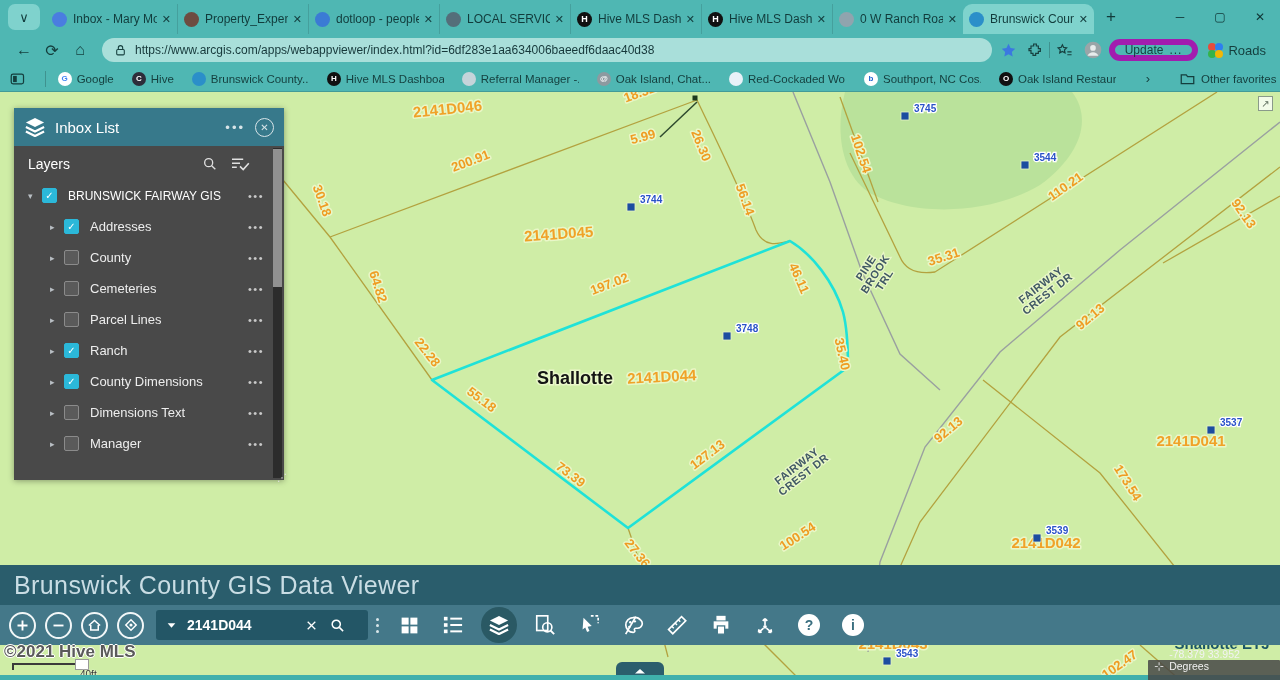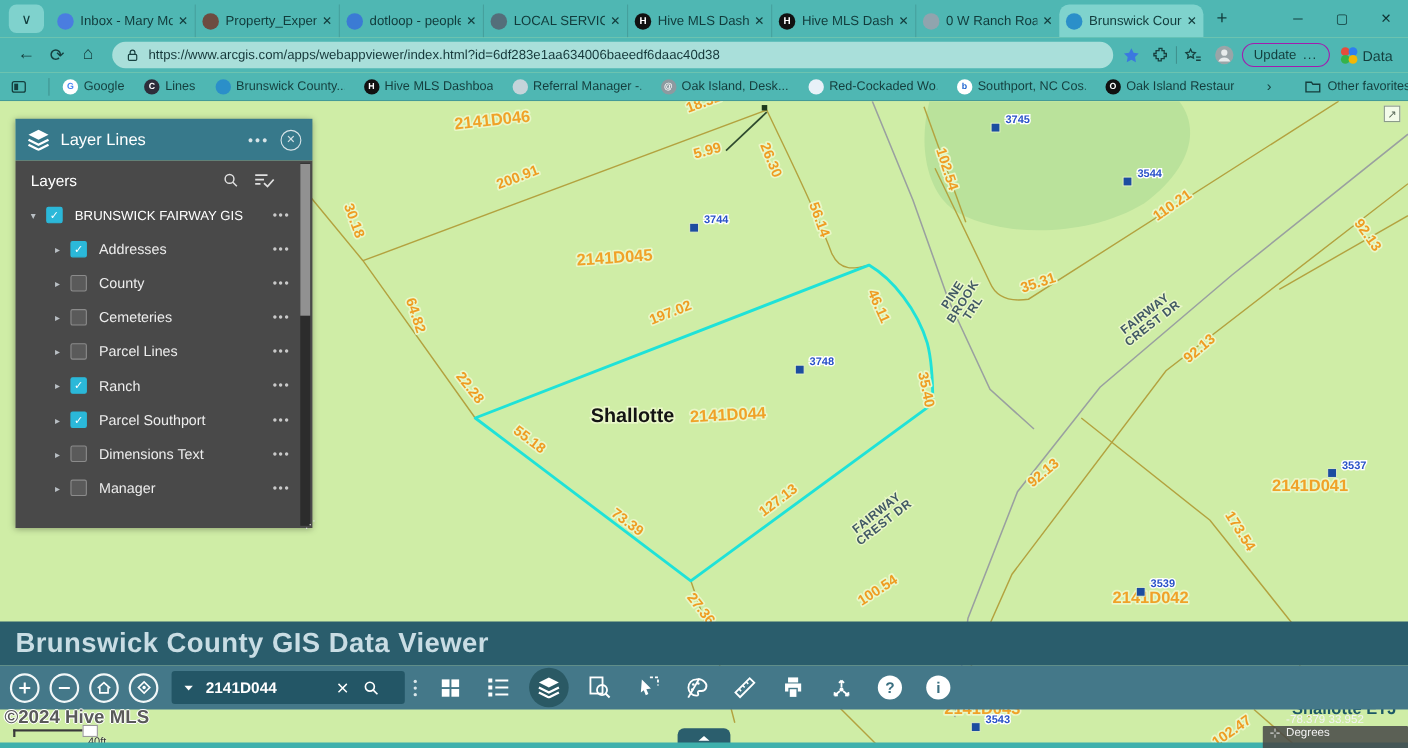--- a/index.html
+++ b/index.html
@@ -19,21 +19,21 @@
   .tab .tx{font-size:11px;padding-left:5px;color:#123c3c;flex:none}
   .newtab{font-size:17px;color:#113b3b;padding:0 12px}
   .wincontrols{margin-left:auto;display:flex}
   .winbtn{width:40px;height:30px;display:flex;align-items:center;justify-content:center;color:#0f3434;font-size:12px}
   #addrbar{position:absolute;top:34px;left:0;width:1280px;height:32px;background:#4fb7b3;display:flex;align-items:center;padding:0 10px}
   .navic{color:#143e3d;font-size:16px;width:28px;text-align:center;flex:none}
   #urlpill{flex:1;height:24px;background:#a9dfda;border-radius:12px;margin:0 8px;display:flex;align-items:center;padding:0 12px;overflow:hidden}
   #urlpill .url{font-size:12px;color:#16383a;white-space:nowrap}
   .addr-right{display:flex;align-items:center;flex:none}
   .vdiv{width:1px;height:16px;background:rgba(0,0,0,.2);margin:0 6px}
-  #updatebtn{border:1px solid #a21caf;border-radius:12px;height:22px;padding:0 10px;display:flex;align-items:center;
+  #updatebtn{border:6px solid #a21caf;border-radius:12px;height:22px;padding:0 10px;display:flex;align-items:center;
     font-size:12px;color:#143e3d;margin:0 6px}
   #chatbtn{display:flex;align-items:center;font-size:13px;color:#143e3d;padding:0 4px}
   .pinwheel{width:15px;height:15px;position:relative;margin-right:5px}
   .pin{position:absolute;width:8px;height:8px;border-radius:50%}
   #bookmarksbar{position:absolute;top:66px;left:0;width:1280px;height:26px;background:#4fb7b3;display:flex;align-items:center;padding:0 10px;border-bottom:1px solid rgba(0,0,0,.15)}
   .bm{display:flex;align-items:center;font-size:11.5px;color:#143e3d;margin-right:18px;flex:none}
   .bmic{width:14px;height:14px;border-radius:50%;margin-right:5px;display:flex;align-items:center;justify-content:center;
     color:#fff;font-size:8px;font-weight:bold;flex:none}
   .bm .lbl{max-width:98px;overflow:hidden;white-space:nowrap}
   
@@ -67,21 +67,21 @@
   .cb.on{background:#2bb8d9;border-color:#2bb8d9}
   .lrow .name{flex:1;color:#ededed;font-size:13px}
   .lrow.group .name{font-size:12px;color:#fff}
   .lrow .mdots{color:#c9c9c9;font-size:11px;letter-spacing:1.5px}
   .lrow.child{padding-left:22px}
   #lp-scroll{position:absolute;right:2px;top:2px;width:9px;height:330px;background:#2c2c2c}
   #lp-thumb{position:absolute;right:2px;top:3px;width:9px;height:138px;background:#919191}
   #lp-resize{position:absolute;right:-3px;bottom:-3px;color:#e0e0e0;font-size:10px}
   
   #band-title{position:absolute;left:0;top:473px;width:1280px;height:40px;background:#2a5d6c;display:flex;align-items:center}
-  #app-title{color:#c9dde4;font-size:25px;font-weight:700;letter-spacing:.4px;margin-left:14px}
+  #app-title{color:#c9dde4;font-size:25px;font-weight:400;letter-spacing:.4px;margin-left:14px}
   #band-tools{position:absolute;left:0;top:513px;width:1280px;height:40px;background:#447889;display:flex;align-items:center}
   .cbtn{width:27px;height:27px;border:2px solid #f2f7f8;border-radius:50%;margin-left:9px;flex:none;
     display:flex;align-items:center;justify-content:center}
   #searchbox{width:212px;height:30px;background:#235666;border-radius:3px;margin-left:12px;display:flex;align-items:center;padding:0 9px}
   #searchbox input{background:transparent;border:none;outline:none;color:#fff;font-size:14px;font-weight:bold;width:118px;margin-left:9px}
   .toolic{width:44px;height:38px;display:flex;align-items:center;justify-content:center;flex:none}
   .toolic.activecircle{width:36px;height:36px;background:#2a5964;border-radius:50%;margin:0 6px}
   .dotsep{display:flex;flex-direction:column;margin-left:8px}
   .dotsep i{width:3px;height:3px;border-radius:50%;background:#d9e6ea;margin:1.5px 0}
   
@@ -189,55 +189,55 @@
       <span>Update</span>
       <span style="margin-left:6px;letter-spacing:1px">...</span>
     </div>
     <div id="chatbtn">
       <span class="pinwheel">
         <i class="pin" style="left:0;top:0;background:#e64c3c"></i>
         <i class="pin" style="right:0;top:0;background:#2d7ff0"></i>
         <i class="pin" style="left:0;bottom:0;background:#35b34a"></i>
         <i class="pin" style="right:0;bottom:0;background:#f2b705"></i>
       </span>
-      <span>Data</span>
+      <span>Roads</span>
     </div>
   </div>
 </div>
 
 <div id="bookmarksbar">
   <svg width="16" height="14" viewBox="0 0 24 20" style="margin-right:14px">
     <rect x="2" y="2" width="20" height="16" rx="3" fill="none" stroke="#143e3d" stroke-width="2"></rect>
     <rect x="5" y="5" width="6" height="10" fill="#143e3d"></rect>
   </svg>
   <div class="vdiv" style="margin-right:12px"></div>
   <div id="bmitems" style="display:flex;align-items:center">
       <div class="bm">
         <span class="bmic" style="background: rgb(255, 255, 255); color: rgb(66, 133, 244);">G</span>
         <span class="lbl">Google</span>
       </div>
       <div class="bm">
         <span class="bmic" style="background: rgb(45, 45, 58); color: rgb(255, 255, 255);">C</span>
-        <span class="lbl">Lines</span>
+        <span class="lbl">Hive</span>
       </div>
       <div class="bm">
         <span class="bmic" style="background: rgb(43, 143, 201); color: rgb(255, 255, 255);"></span>
         <span class="lbl">Brunswick County...</span>
       </div>
       <div class="bm">
         <span class="bmic" style="background: rgb(17, 17, 17); color: rgb(255, 255, 255);">H</span>
         <span class="lbl">Hive MLS Dashboa...</span>
       </div>
       <div class="bm">
         <span class="bmic" style="background: rgb(197, 212, 218); color: rgb(255, 255, 255);"></span>
         <span class="lbl">Referral Manager -...</span>
       </div>
       <div class="bm">
         <span class="bmic" style="background: rgb(141, 154, 160); color: rgb(255, 255, 255);">@</span>
-        <span class="lbl">Oak Island, Desk...</span>
+        <span class="lbl">Oak Island, Chat...</span>
       </div>
       <div class="bm">
         <span class="bmic" style="background: rgb(232, 241, 248); color: rgb(74, 144, 217);"></span>
         <span class="lbl">Red-Cockaded Wo...</span>
       </div>
       <div class="bm">
         <span class="bmic" style="background: rgb(255, 255, 255); color: rgb(30, 100, 208);">b</span>
         <span class="lbl">Southport, NC Cos...</span>
       </div>
       <div class="bm">
@@ -329,21 +329,21 @@
 
   <div id="launchicon">↗</div>
 
   <div id="layerpanel">
     <div id="lp-head">
       <svg width="22" height="20" viewBox="0 0 24 22">
         <path d="M12 1l10 5-10 5L2 6z" fill="#fff"></path>
         <path d="M2 11l10 5 10-5" fill="none" stroke="#fff" stroke-width="2.4"></path>
         <path d="M2 16l10 5 10-5" fill="none" stroke="#fff" stroke-width="2.4"></path>
       </svg>
-      <span id="lp-title">Layer Lines</span>
+      <span id="lp-title">Inbox List</span>
       <span class="lp-dots">•••</span>
       <span id="lp-close">✕</span>
     </div>
     <div id="lp-body">
       <div id="lp-layersrow">
         <span>Layers</span>
         <span class="sp"></span>
         <svg width="16" height="16" viewBox="0 0 24 24" style="margin-right:12px">
           <circle cx="10" cy="10" r="6" fill="none" stroke="#e0e0e0" stroke-width="2"></circle>
           <path d="M14.5 14.5L20 20" stroke="#e0e0e0" stroke-width="2"></path>
@@ -386,21 +386,21 @@
           </div>
           <div class="lrow child">
             <span class="caret">▸</span>
             <span class="cb on">✓</span>
             <span class="name">Ranch</span>
             <span class="mdots">•••</span>
           </div>
           <div class="lrow child">
             <span class="caret">▸</span>
             <span class="cb on">✓</span>
-            <span class="name">Parcel Southport</span>
+            <span class="name">County Dimensions</span>
             <span class="mdots">•••</span>
           </div>
           <div class="lrow child">
             <span class="caret">▸</span>
             <span class="cb"></span>
             <span class="name">Dimensions Text</span>
             <span class="mdots">•••</span>
           </div>
           <div class="lrow child">
             <span class="caret">▸</span>
@@ -537,21 +537,21 @@
         </svg>
       </div>
     <div class="toolic">
       <svg width="24" height="24" viewBox="0 0 24 24">
           <circle cx="12" cy="12" r="11" fill="#fff"></circle>
           <text x="12" y="17" text-anchor="middle" font-size="14" font-weight="bold" fill="#3a6f80">i</text>
         </svg>
       </div>
   </div>
 
-  <div id="copyright">©2024 Hive MLS</div>
+  <div id="copyright">©2021 Hive MLS</div>
   <div id="scalebar"></div>
   <div id="scalebox"></div>
   <div id="scalelabel">40ft</div>
 
   <div id="attrhandle">
     <svg width="12" height="8" viewBox="0 0 24 14">
         <path d="M2 12L12 3l10 9z" fill="#fff"></path>
       </svg>
   </div>
   <div id="bottomstrip"></div>

